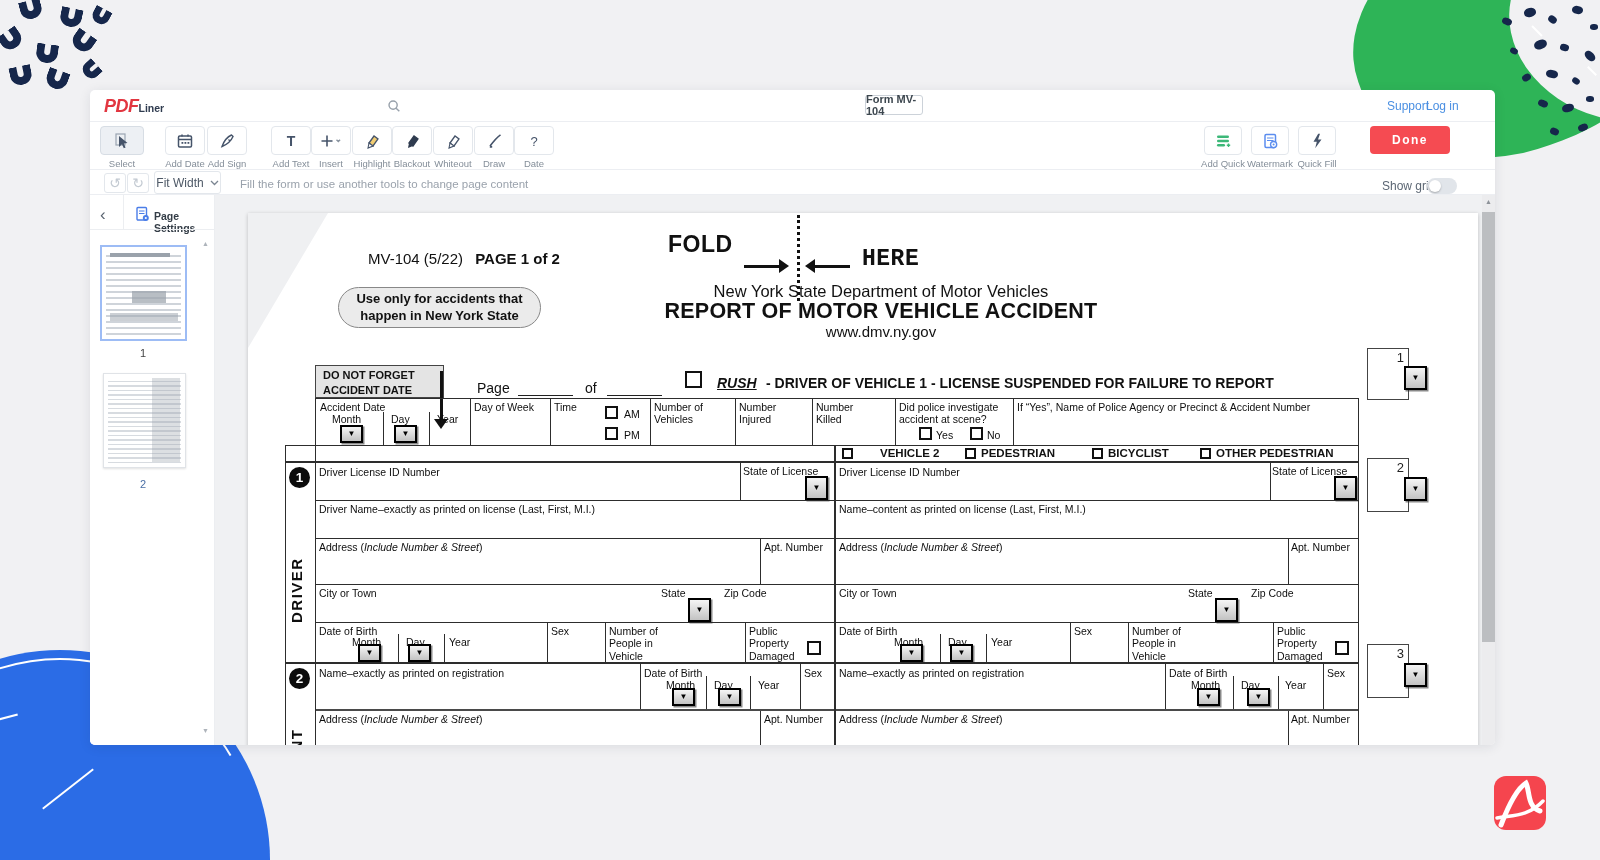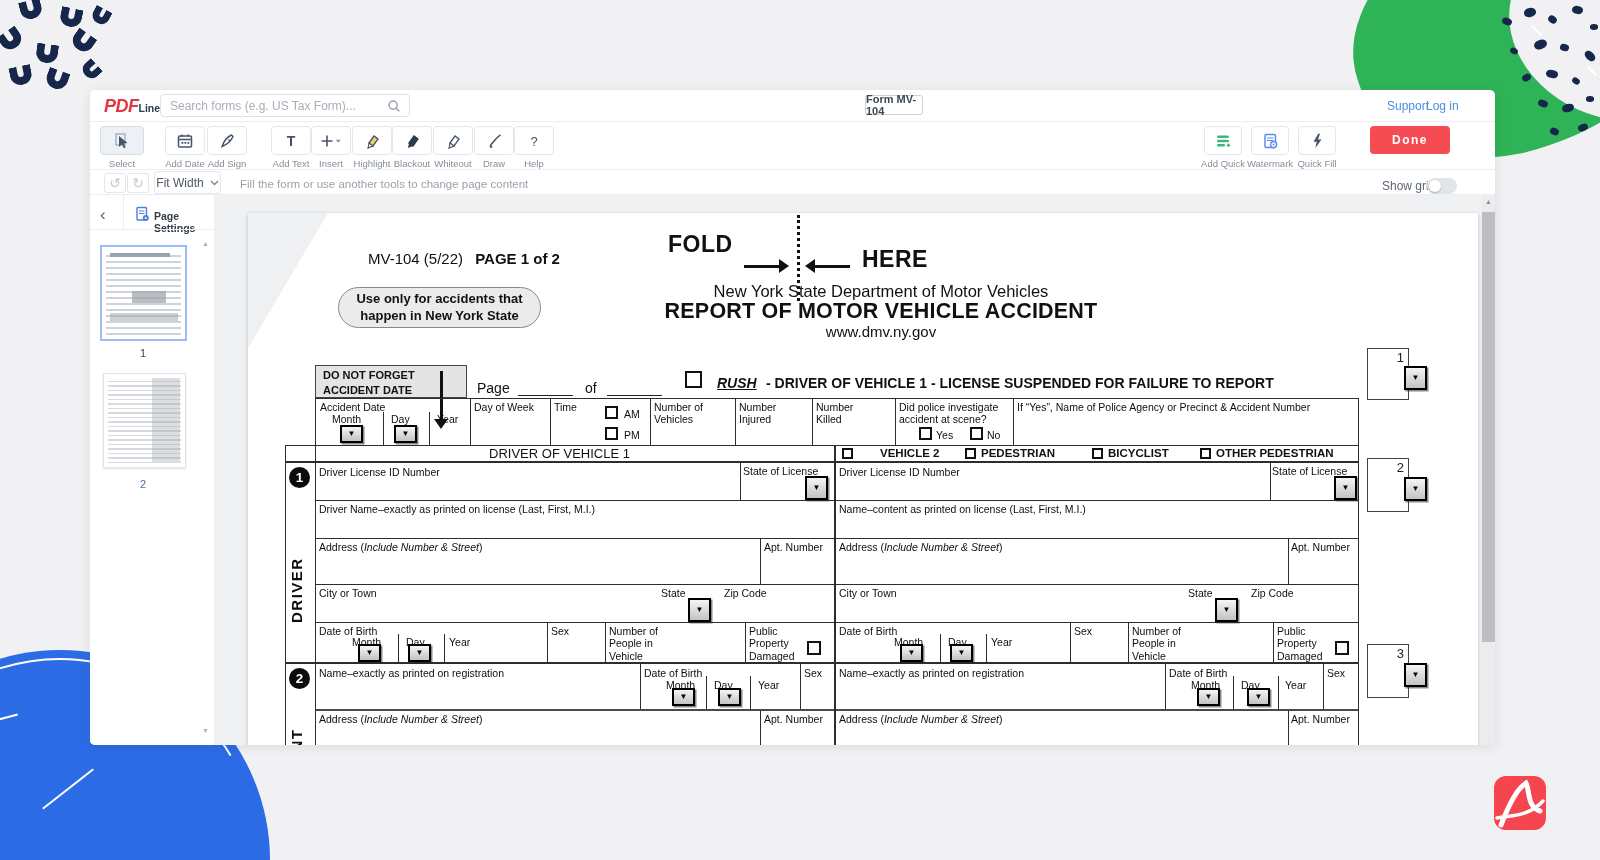--- a/index.html
+++ b/index.html
@@ -127,21 +127,20 @@
     <rect width="52" height="54" rx="12" fill="#f5454e"></rect>
     <path d="M7 49 C15 28 24 12 32 7 C36 15 33 31 46 35" fill="none" stroke="#fff" stroke-width="5" stroke-linecap="round"></path>
     <path d="M3 42 C18 39 34 41 49 25" fill="none" stroke="#fff" stroke-width="3.5" stroke-linecap="round"></path>
   </svg>
 
   <div class="window">
 
     <div class="a" style="left:14px;top:6px;">
       <span class="logo-pdf">PDF</span><span class="logo-liner">Liner</span>
     </div>
-    <input class="search" placeholder="Search forms (e.g. US Tax Form)..." style="">
     <svg class="a" style="left:296px;top:8px;" width="16" height="16" viewBox="0 0 18 18">
       <circle cx="8" cy="8" r="4.6" fill="none" stroke="#98a1ab" stroke-width="1.6"></circle>
       <line x1="11.4" y1="11.4" x2="15" y2="15" stroke="#98a1ab" stroke-width="1.6"></line>
     </svg>
     <div class="chip">Form MV-104</div>
     <div class="toplink" style="left:1297px;">Support</div>
     <div class="toplink" style="left:1336px;">Log in</div>
     <div class="hline" style="top:31px;"></div>
 
     <div class="tbtn active" style="left:10px;width:44px;">
@@ -219,21 +218,21 @@
         <path d="M4.5 15 C5.6 13.2 7.2 13.6 7.4 15.2 C6.4 16.2 5.1 16 4.5 15 Z" fill="#46546a"></path>
       </svg>
     </div>
     <div class="tlbl" style="left:404px;">Draw</div>
 
     <div class="tbtn" style="left:424px;">
       <svg width="18" height="18" viewBox="0 0 18 18">
         <text x="9" y="13.5" font-size="13" fill="#46546a" text-anchor="middle" font-family="Liberation Sans,sans-serif">?</text>
       </svg>
     </div>
-    <div class="tlbl" style="left:444px;">Help</div>
+    <div class="tlbl" style="left:444px;">Date</div>
 
     <div class="tbtn" style="left:1114px;width:38px;">
       <svg width="18" height="18" viewBox="0 0 18 18">
         <g fill="#3cb878">
             <rect x="3" y="3.5" width="12" height="2.6" rx="1.3"></rect>
             <rect x="3" y="7.7" width="12" height="2.6" rx="1.3"></rect>
             <rect x="3" y="11.9" width="8" height="2.6" rx="1.3"></rect>
           </g>
         <path d="M12.8 13.2 h3.4 M14.5 11.5 v3.4" stroke="#3cb878" stroke-width="1.4"></path>
       </svg>
@@ -313,33 +312,33 @@
         <div class="a" style="left:0;top:0;width:90px;height:135px;background:#eff0f2;clip-path:polygon(0 0,80px 0,0 135px);"></div>
 
         <div class="a" style="left:120px;top:37px;font-size:15px;">
           <span>MV-104 (5/22)</span>
           <span style="font-weight:700;margin-left:8px;">PAGE 1 of 2</span>
         </div>
         <div class="a" style="left:420px;top:18px;font-size:23px;font-weight:700;letter-spacing:.5px;">FOLD</div>
         <div class="arr r" style="left:496px;top:52px;width:36px;"></div>
         <div class="a" style="left:549px;top:2px;height:86px;border-left:3px dotted #111;"></div>
         <div class="arr l" style="left:566px;top:52px;width:36px;"></div>
-        <div class="a" style="left:614px;top:33px;font-size:23px;font-weight:700;letter-spacing:.5px;">HERE</div>
+        <div class="a" style="left:614px;top:33px;font-size:23px;font-weight:700;letter-spacing:.5px;font-family:Liberation Mono, monospace;">HERE</div>
 
         <div class="a" style="left:90px;top:74px;width:203px;height:41px;border:1.5px solid #888;border-radius:21px;background:#ebebeb;display:flex;flex-direction:column;align-items:center;justify-content:center;font-size:13px;font-weight:700;line-height:1.3;">
           <span>Use only for accidents that</span>
           <span>happen in New York State</span>
         </div>
 
         <div class="a" style="left:433px;top:69px;width:400px;text-align:center;font-size:16.5px;">New York State Department of Motor Vehicles</div>
         <div class="a" style="left:383px;top:86px;width:500px;text-align:center;font-size:21.5px;font-weight:700;letter-spacing:.2px;">REPORT OF MOTOR VEHICLE ACCIDENT</div>
         <div class="a" style="left:433px;top:110px;width:400px;text-align:center;font-size:15px;">www.dmv.ny.gov</div>
 
 
-        <div class="a" style="left:67px;top:152px;width:152px;height:33px;background:#e4e4e4;border:1px solid #444;font-size:11px;font-weight:700;line-height:1.35;padding:2px 0 0 7px;">
+        <div class="a" style="left:67px;top:152px;width:129px;height:33px;background:#e4e4e4;border:1px solid #444;font-size:11px;font-weight:700;line-height:1.35;padding:2px 0 0 7px;">
           <div>DO NOT FORGET</div>
           <div>ACCIDENT DATE</div>
         </div>
         <div class="a" style="left:192px;top:158px;width:3px;height:48px;background:#111;"></div>
         <div class="a" style="left:186px;top:206px;border-top:10px solid #111;border-left:7px solid transparent;border-right:7px solid transparent;"></div>
 
         <div class="a" style="left:229px;top:167px;font-size:14px;">Page</div>
         <div class="blank" style="left:270px;top:182px;width:55px;"></div>
         <div class="a" style="left:337px;top:167px;font-size:14px;">of</div>
         <div class="blank" style="left:359px;top:182px;width:55px;"></div>
@@ -422,21 +421,20 @@
         <div class="lb" style="left:651px;top:188px;">
             <span>Did police investigate</span>
             <span>accident at scene?</span>
           </div>
         <div class="ck" style="left:671px;top:214px;"></div>
         <div class="lb" style="left:688px;top:216px;">Yes</div>
         <div class="ck" style="left:722px;top:214px;"></div>
         <div class="lb" style="left:739px;top:216px;">No</div>
         <div class="lb" style="left:769px;top:188px;">If “Yes”, Name of Police Agency or Precinct &amp; Accident Number</div>
 
-        <div class="a" style="left:37px;top:233px;width:549px;text-align:center;font-size:13px;">DRIVER OF VEHICLE 1</div>
         <div class="ck" style="left:594px;top:235px;width:11px;height:11px;"></div>
         <div class="a" style="left:632px;top:234px;font-size:11.5px;font-weight:700;">VEHICLE 2</div>
         <div class="ck" style="left:717px;top:235px;width:11px;height:11px;"></div>
         <div class="a" style="left:733px;top:234px;font-size:11.5px;font-weight:700;">PEDESTRIAN</div>
         <div class="ck" style="left:844px;top:235px;width:11px;height:11px;"></div>
         <div class="a" style="left:860px;top:234px;font-size:11.5px;font-weight:700;">BICYCLIST</div>
         <div class="ck" style="left:952px;top:235px;width:11px;height:11px;"></div>
         <div class="a" style="left:968px;top:234px;font-size:11.5px;font-weight:700;">OTHER PEDESTRIAN</div>
 
         <div class="circ" style="left:41px;top:254px;">1</div>

